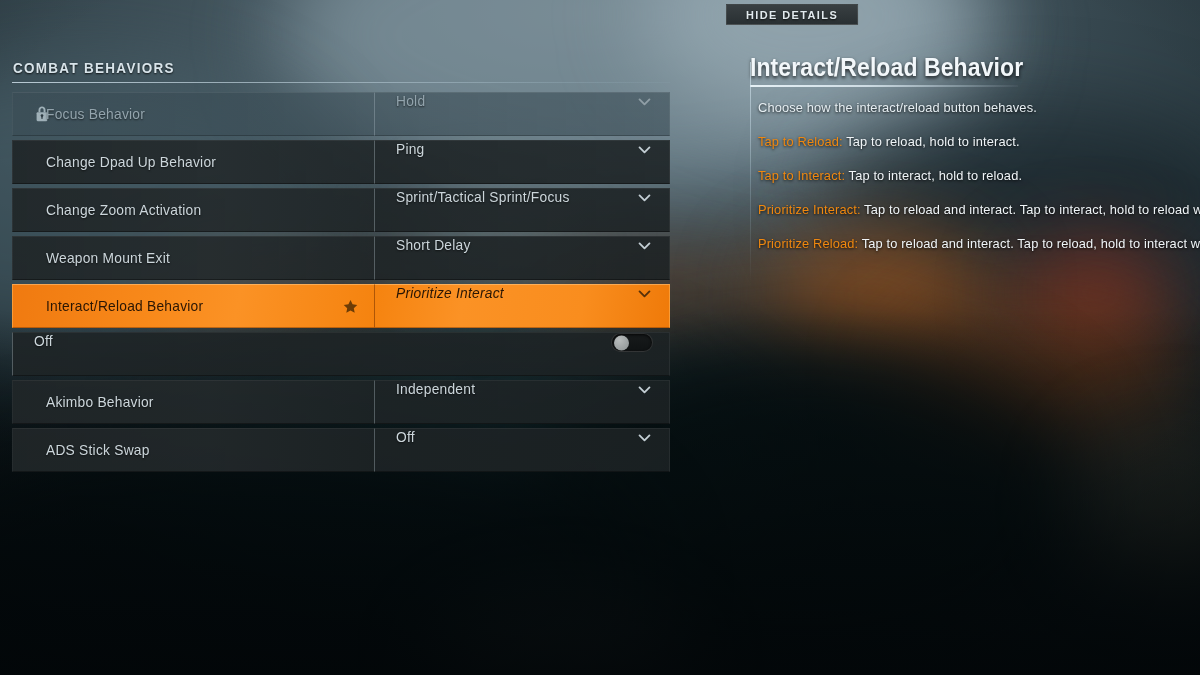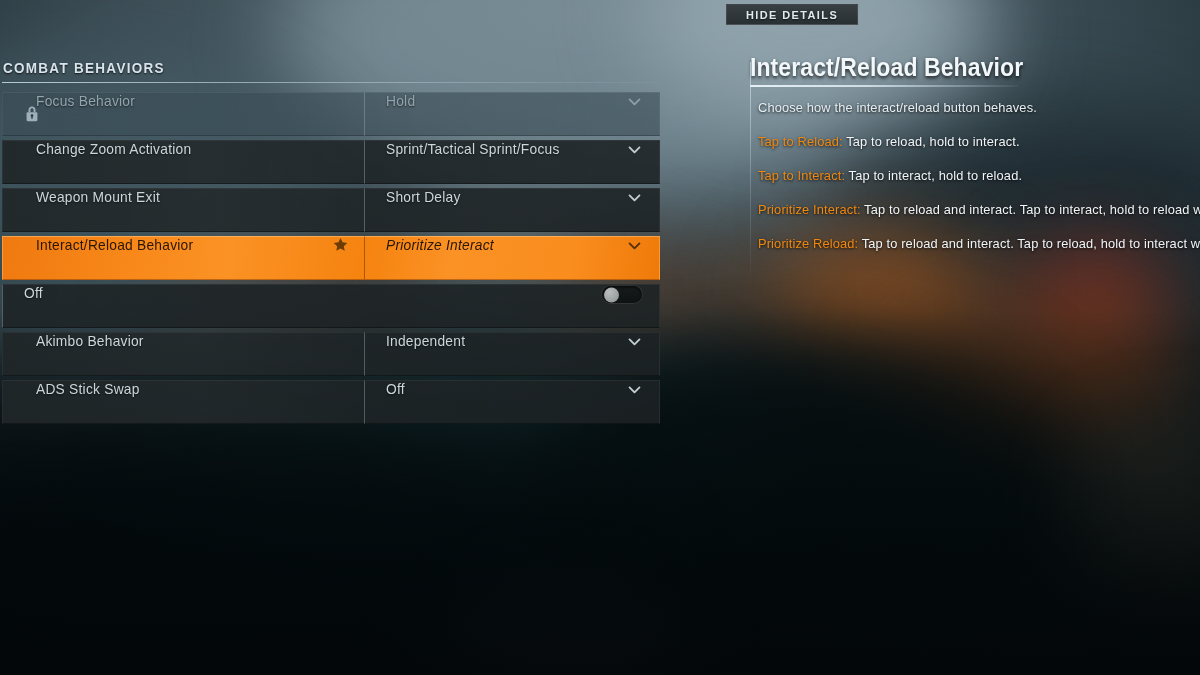--- a/index.html
+++ b/index.html
@@ -46,21 +46,21 @@
   .bg-vignette {
     position:absolute; inset:0;
     background:
       linear-gradient(to bottom, rgba(0,0,0,0) 46%, rgba(3,9,11,.55) 72%, rgba(2,6,8,.88) 100%),
       radial-gradient(130% 120% at 50% 35%, rgba(0,0,0,0) 42%, rgba(0,0,0,.45) 100%);
   }
 
   
   #left-panel {
     position:absolute;
-    left:2px; top:60px;
+    left:12px; top:60px;
     width:658px;
   }
   .section-title {
     font-size:14.5px;
     font-weight:bold;
     letter-spacing:1.4px;
     color:#d8e4ea;
     text-transform:uppercase;
     transform:scaleX(.93);
     transform-origin:left center;
@@ -81,21 +81,21 @@
   .row {
     position:relative;
     display:flex;
     align-items:stretch;
     height:44px;
     overflow:hidden;
   }
   .row .cell-label {
     position:relative;
     width:362px;
-    display:flex; 
+    display:flex; align-items:center;
     padding-left:33px;
     background:linear-gradient(to right, rgba(32,38,40,.93) 0%, rgba(35,41,43,.90) 55%, rgba(30,36,38,.88) 100%);
     border-top:1px solid rgba(255,255,255,.055);
     border-left:1px solid rgba(255,255,255,.05);
     border-bottom:1px solid rgba(0,0,0,.35);
   }
   .row .cell-value {
     position:relative;
     flex:1;
     display:flex; align-items:flex-start;
@@ -342,20 +342,33 @@
             <span class="value-text">Hold</span>
             <span class="chevron">
               <svg viewBox="0 0 24 24" fill="none" stroke="currentColor" stroke-width="2.6" stroke-linecap="round" stroke-linejoin="round">
                 <polyline points="5,9 12,16 19,9"></polyline>
               </svg>
             </span>
           </div>
         </div>
         <div class="row">
           <div class="cell-label">
+            <span class="label-text">Change Dpad Up Behavior</span>
+          </div>
+          <div class="cell-value">
+            <span class="value-text">Ping</span>
+            <span class="chevron">
+              <svg viewBox="0 0 24 24" fill="none" stroke="currentColor" stroke-width="2.6" stroke-linecap="round" stroke-linejoin="round">
+                <polyline points="5,9 12,16 19,9"></polyline>
+              </svg>
+            </span>
+          </div>
+        </div>
+        <div class="row">
+          <div class="cell-label">
             <span class="label-text">Change Zoom Activation</span>
           </div>
           <div class="cell-value">
             <span class="value-text">Sprint/Tactical Sprint/Focus</span>
             <span class="chevron">
               <svg viewBox="0 0 24 24" fill="none" stroke="currentColor" stroke-width="2.6" stroke-linecap="round" stroke-linejoin="round">
                 <polyline points="5,9 12,16 19,9"></polyline>
               </svg>
             </span>
           </div>

